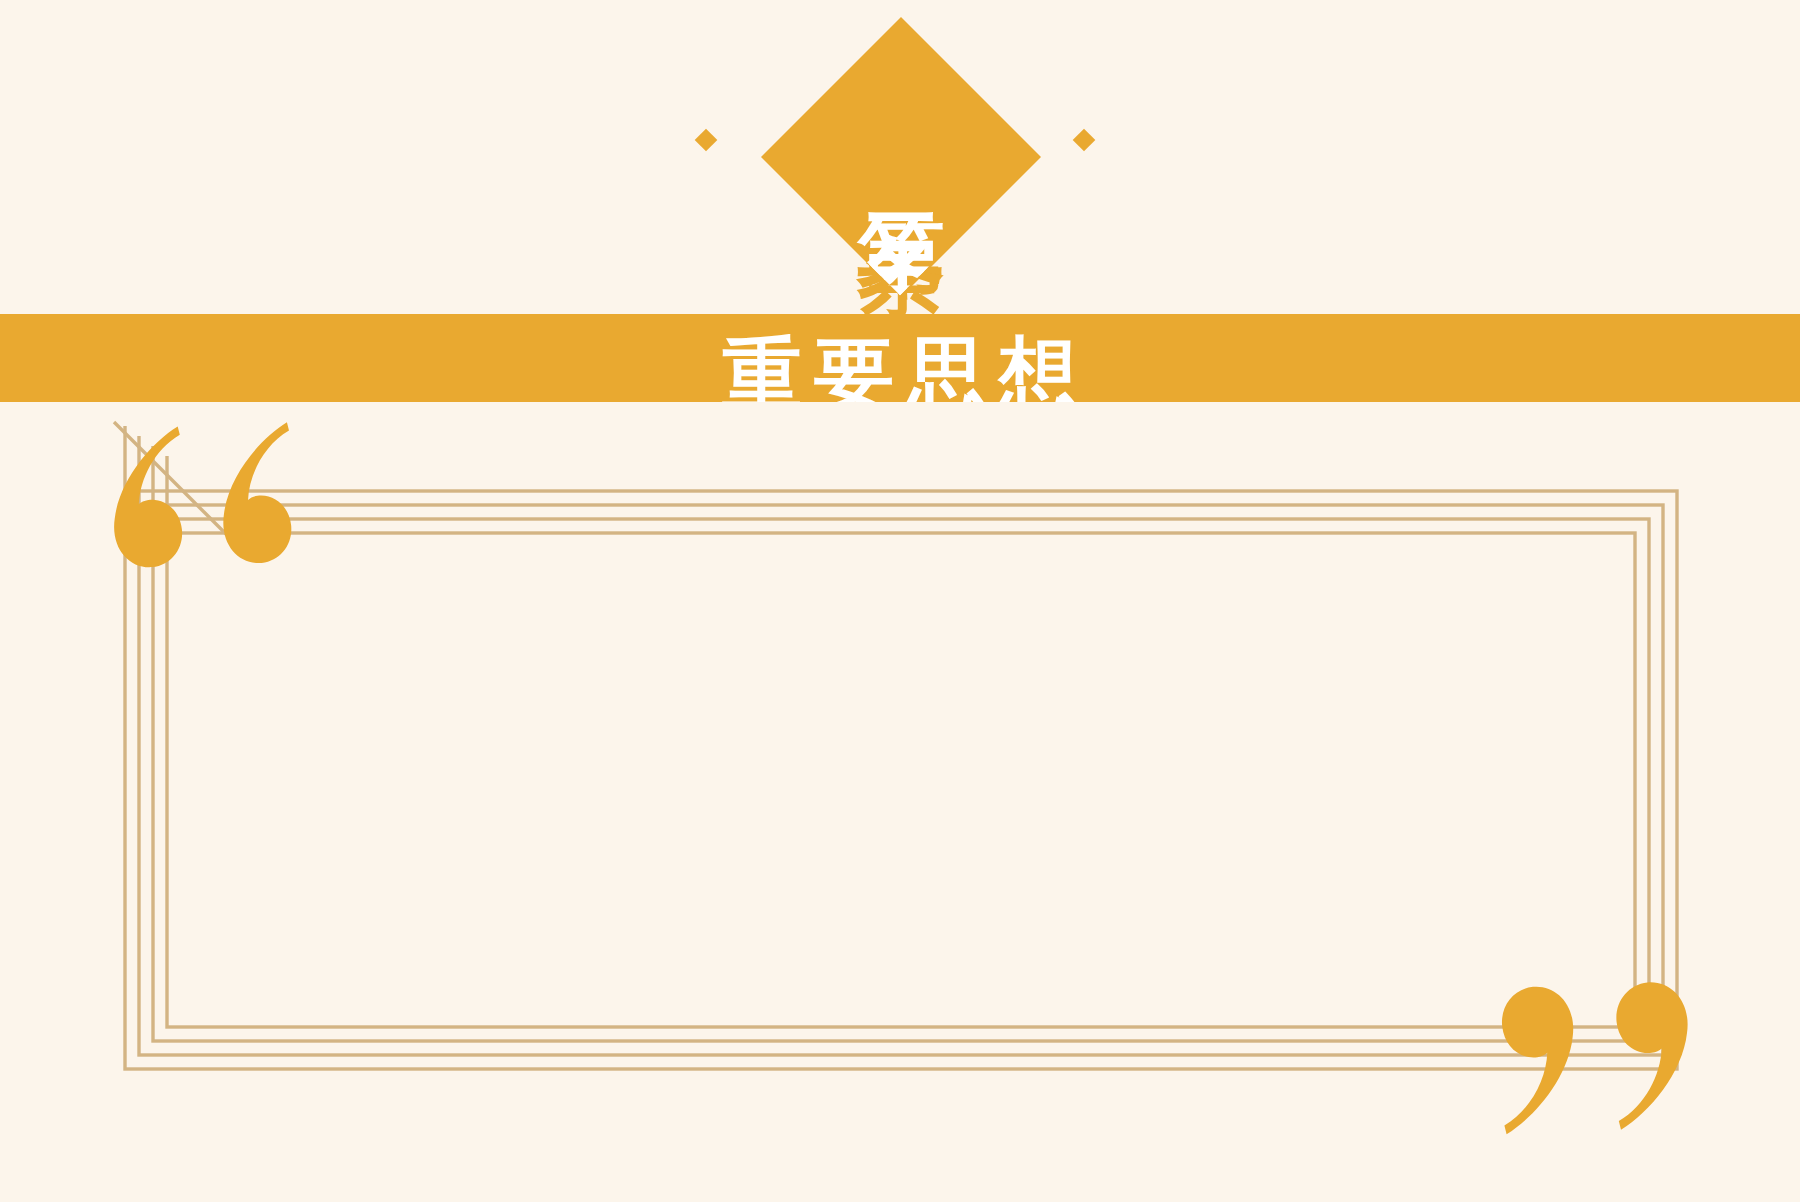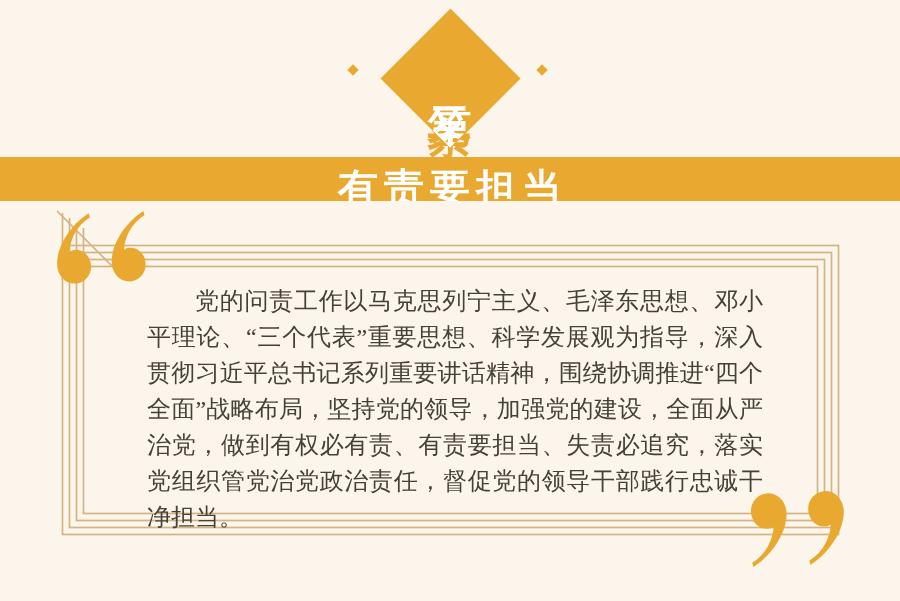--- a/index.html
+++ b/index.html
@@ -90,32 +90,31 @@
     <div class="seal-text under">第二条</div>
     <div class="diamond"></div>
     <div class="seal-clip">
       <div class="seal-text over">第二条</div>
     </div>
   </div>
   <div class="dot left"></div>
   <div class="dot right"></div>
 
   <div class="banner">
-    <div class="banner-title">有责要担当</div>
+    <div class="banner-title">重要思想</div>
   </div>
 
   <svg class="quote-svg quote-open" width="110" height="82" viewBox="0 0 110 82" fill="#E9A930">
     <g transform="translate(2,3) scale(1.05)">
       <path d="M37 4 C24 12 9 30 7 48 C5 62 14 72 25 71 C34 70 40 62 39 53 C38 44 31 38 23 39 C21 39.3 19.6 40 18.5 41 C19 29 26 15 38 8 Z"></path>
       <path transform="translate(52,-2)" d="M37 4 C24 12 9 30 7 48 C5 62 14 72 25 71 C34 70 40 62 39 53 C38 44 31 38 23 39 C21 39.3 19.6 40 18.5 41 C19 29 26 15 38 8 Z"></path>
     </g>
   </svg>
 
   <svg class="quote-svg quote-close" width="114" height="84" viewBox="0 0 114 84" fill="#E9A930">
     <g transform="translate(2,5) scale(1.1)">
       <path transform="rotate(180 20 37.5)" d="M37 4 C24 12 9 30 7 48 C5 62 14 72 25 71 C34 70 40 62 39 53 C38 44 31 38 23 39 C21 39.3 19.6 40 18.5 41 C19 29 26 15 38 8 Z"></path>
       <path transform="translate(52,-2) rotate(180 20 37.5)" d="M37 4 C24 12 9 30 7 48 C5 62 14 72 25 71 C34 70 40 62 39 53 C38 44 31 38 23 39 C21 39.3 19.6 40 18.5 41 C19 29 26 15 38 8 Z"></path>
     </g>
   </svg>
 
-  <p class="quote-paragraph">党的问责工作以马克思列宁主义、毛泽东思想、邓小平理论、“三个代表”重要思想、科学发展观为指导，深入贯彻习近平总书记系列重要讲话精神，围绕协调推进“四个全面”战略布局，坚持党的领导，加强党的建设，全面从严治党，做到有权必有责、有责要担当、失责必追究，落实党组织管党治党政治责任，督促党的领导干部践行忠诚干净担当。</p>
 
 </div>
 
 </body></html>

